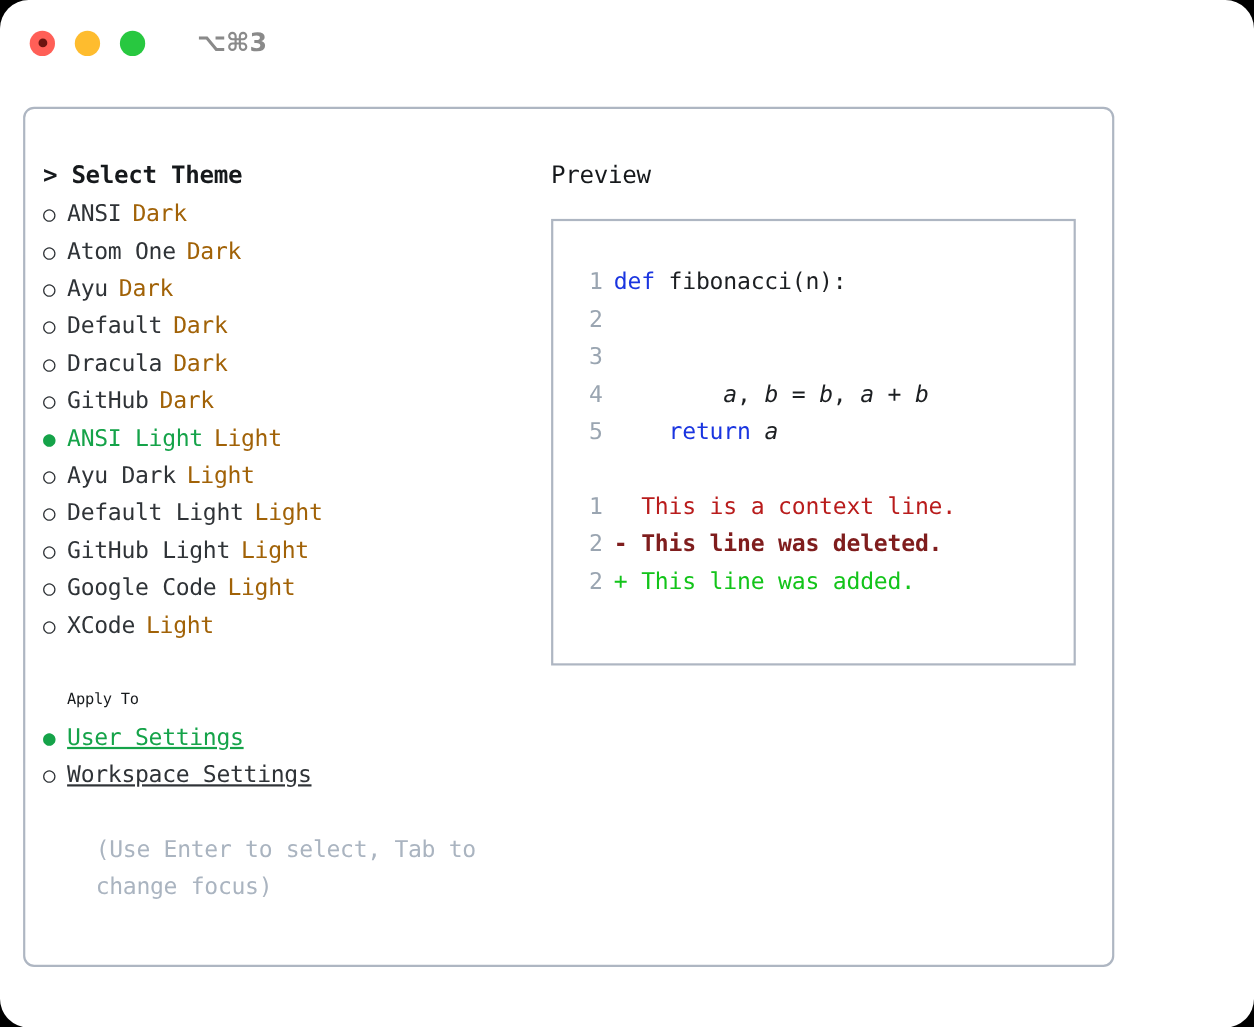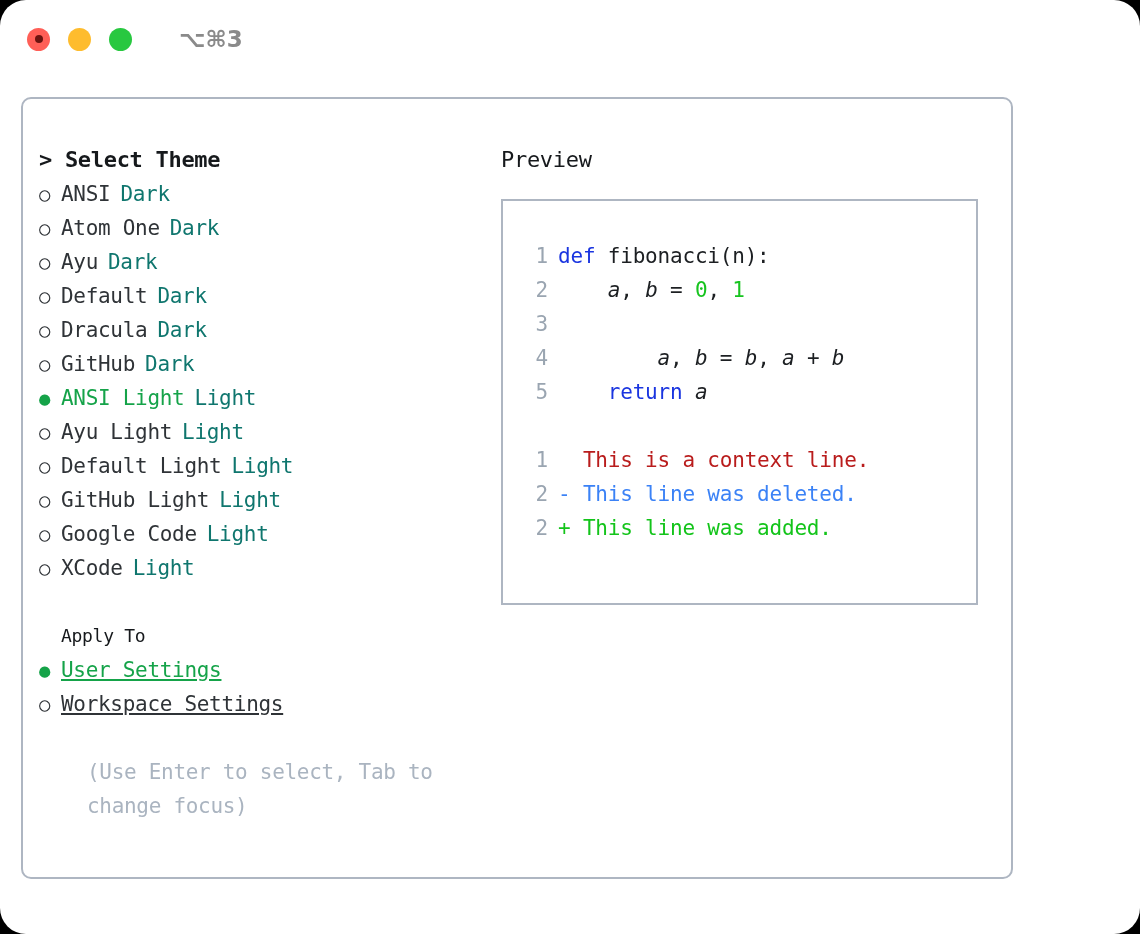--- a/index.html
+++ b/index.html
@@ -115,29 +115,29 @@
     font-size: 19px;
   }
   .marker.sel { color: #15a349; }
   .theme-name {
     color: #2f3337;
     letter-spacing: -0.3px;
     text-align: center;
   }
   .theme-row.selected .theme-name { color: #15a349; }
   .theme-kind {
-    color: #0f766e;
+    color: #a16207;
     margin-left: 10px;
     letter-spacing: -0.3px;
   }
 
   
   .applyto-block { margin-top: 34px; }
   .applyto-heading {
-    font-size: 18px;
+    font-size: 14px;
     color: #16191c;
     height: 34px;
     line-height: 34px;
     padding-left: 22px;
     letter-spacing: -0.3px;
     white-space: pre;
   }
   .apply-row {
     display: flex;
     align-items: baseline;
@@ -201,21 +201,21 @@
     margin-right: 10px;
   }
   .code-text { white-space: pre; }
   .tok-kw   { color: #1a35e0; }
   .tok-fn   { color: #13c0c9; }
   .tok-num  { color: #17c41f; }
   .tok-id   { color: #1c1f22; font-style: italic; }
   .tok-pl   { color: #1c1f22; }
   .spacer-line { height: 34px; }
   .diff-ctx { color: #b91c1c; }
-  .diff-del { color: #3b82f6; }
+  .diff-del { color: #7f1d1d; font-weight: bold; }
   .diff-add { color: #13c41a; }
 </style>
 </head>
 <body>
 
 <div class="app-window">
 
   <div class="title-bar">
     <div class="traffic-lights">
       <div class="light light-close">
@@ -234,21 +234,21 @@
         <div class="section-heading">&gt; Select Theme</div>
 
         <div class="theme-list" id="theme-list">
             <div class="theme-row"><span class="marker">○</span><span class="theme-name">ANSI</span><span class="theme-kind">Dark</span></div>
             <div class="theme-row"><span class="marker">○</span><span class="theme-name">Atom One</span><span class="theme-kind">Dark</span></div>
             <div class="theme-row"><span class="marker">○</span><span class="theme-name">Ayu</span><span class="theme-kind">Dark</span></div>
             <div class="theme-row"><span class="marker">○</span><span class="theme-name">Default</span><span class="theme-kind">Dark</span></div>
             <div class="theme-row"><span class="marker">○</span><span class="theme-name">Dracula</span><span class="theme-kind">Dark</span></div>
             <div class="theme-row"><span class="marker">○</span><span class="theme-name">GitHub</span><span class="theme-kind">Dark</span></div>
             <div class="theme-row selected"><span class="marker sel">●</span><span class="theme-name">ANSI Light</span><span class="theme-kind">Light</span></div>
-            <div class="theme-row"><span class="marker">○</span><span class="theme-name">Ayu Light</span><span class="theme-kind">Light</span></div>
+            <div class="theme-row"><span class="marker">○</span><span class="theme-name">Ayu Dark</span><span class="theme-kind">Light</span></div>
             <div class="theme-row"><span class="marker">○</span><span class="theme-name">Default Light</span><span class="theme-kind">Light</span></div>
             <div class="theme-row"><span class="marker">○</span><span class="theme-name">GitHub Light</span><span class="theme-kind">Light</span></div>
             <div class="theme-row"><span class="marker">○</span><span class="theme-name">Google Code</span><span class="theme-kind">Light</span></div>
             <div class="theme-row"><span class="marker">○</span><span class="theme-name">XCode</span><span class="theme-kind">Light</span></div>
           </div>
 
         <div class="applyto-block">
           <div class="applyto-heading">Apply To</div>
           <div id="apply-list">
               <div class="apply-row selected"><span class="marker sel">●</span><span class="apply-label">User Settings</span></div>
@@ -257,21 +257,21 @@
         </div>
 
         <div class="hint-text">(Use Enter to select, Tab to change focus)</div>
       </div>
 
       <div class="preview-column">
         <div class="preview-heading">Preview</div>
         <div class="preview-box">
           <div id="code-block">
               <div class="code-line"><span class="gutter">1</span><span class="code-text"><span class="tok-kw">def </span><span class="tok-pl">fibonacci(n):</span></span></div>
-              <div class="code-line"><span class="gutter">2</span><span class="code-text"><span class="tok-pl">    </span><span class="tok-id">a</span><span class="tok-pl">, </span><span class="tok-id">b</span><span class="tok-pl"> = </span><span class="tok-num">0</span><span class="tok-pl">, </span><span class="tok-num">1</span></span></div>
+              <div class="code-line"><span class="gutter">2</span></div>
               <div class="code-line"><span class="gutter">3</span></div>
               <div class="code-line"><span class="gutter">4</span><span class="code-text"><span class="tok-pl">        </span><span class="tok-id">a</span><span class="tok-pl">, </span><span class="tok-id">b</span><span class="tok-pl"> = </span><span class="tok-id">b</span><span class="tok-pl">, </span><span class="tok-id">a</span><span class="tok-pl"> + </span><span class="tok-id">b</span></span></div>
               <div class="code-line"><span class="gutter">5</span><span class="code-text"><span class="tok-pl">    </span><span class="tok-kw">return</span><span class="tok-pl"> </span><span class="tok-id">a</span></span></div>
             </div>
           <div class="spacer-line"></div>
           <div id="diff-block">
               <div class="code-line"><span class="gutter">1</span><span class="code-text diff-ctx">  This is a context line.</span></div>
               <div class="code-line"><span class="gutter">2</span><span class="code-text diff-del">- This line was deleted.</span></div>
               <div class="code-line"><span class="gutter">2</span><span class="code-text diff-add">+ This line was added.</span></div>
             </div>

